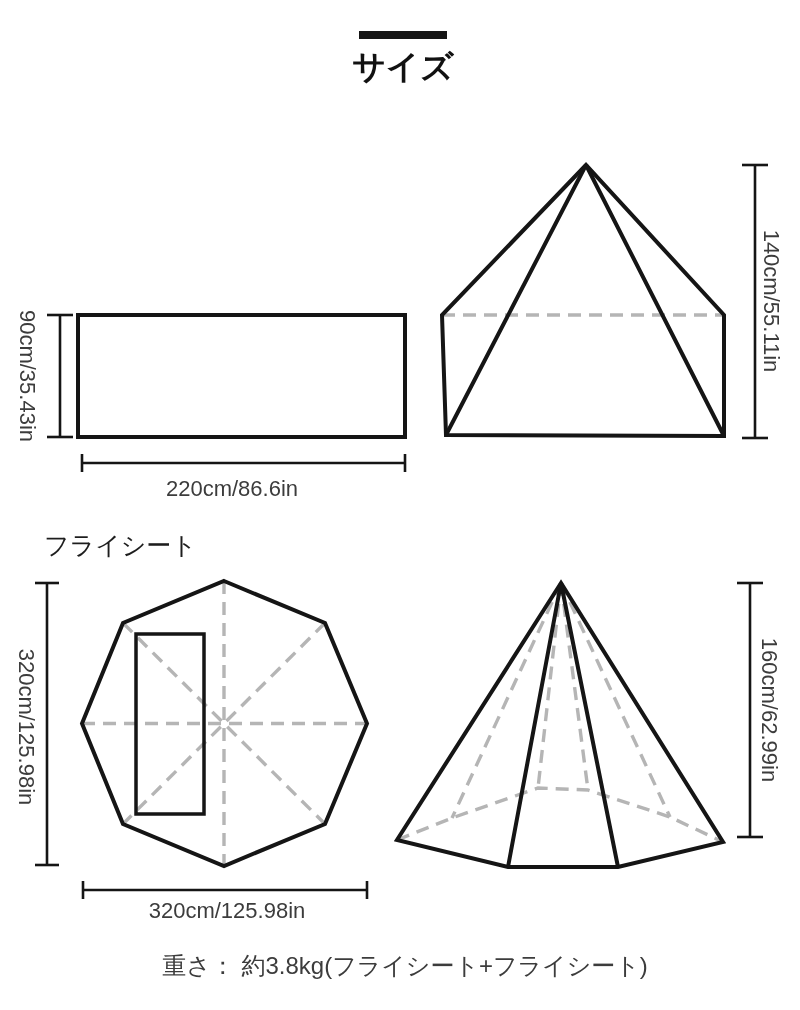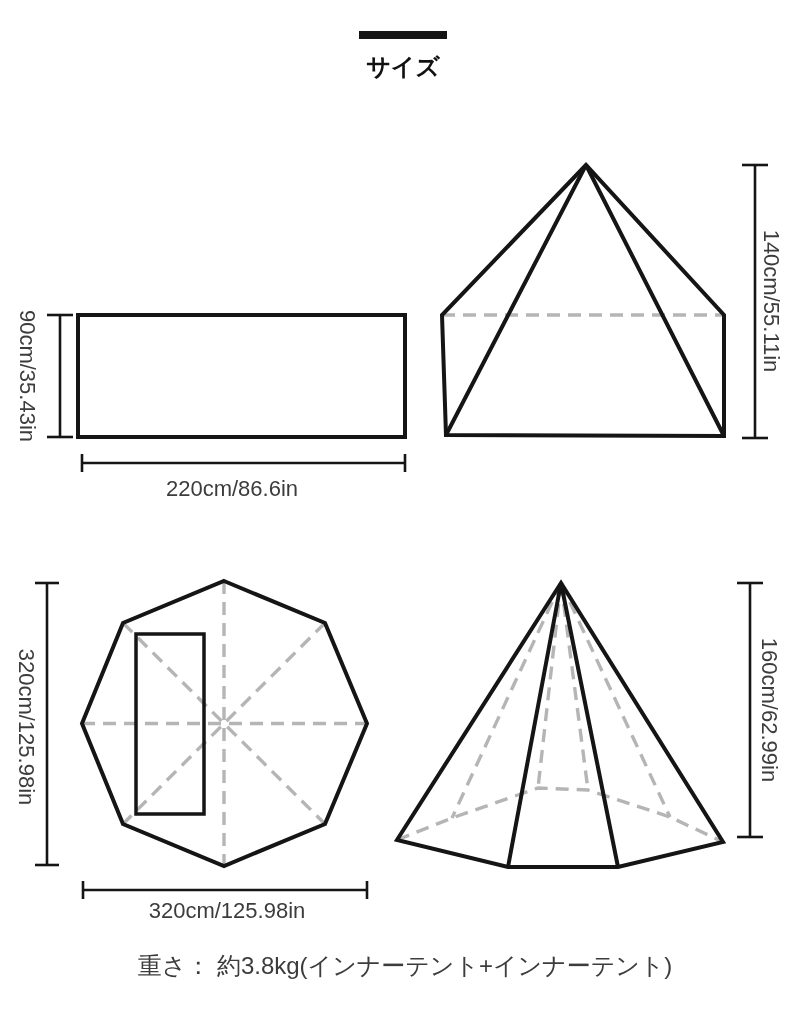--- a/index.html
+++ b/index.html
@@ -27,21 +27,21 @@
   .dashed  { fill: none; stroke: var(--dash); stroke-width: 3.4; stroke-dasharray: 13 8; }
 
   
   .title-rule {
     position: absolute; left: 359px; top: 31px;
     width: 88px; height: 8px; background: var(--line);
   }
   .page-title {
     position: absolute; left: 403px; top: 67px;
     transform: translate(-50%, -50%);
-    margin: 0; font-size: 24px; font-weight: 600;
+    margin: 0; font-size: 33px; font-weight: 600;
     color: #111111; white-space: nowrap;
   }
   .section-label {
     position: absolute; font-size: 25px; font-weight: 400;
     color: var(--label); white-space: nowrap; line-height: 1.15;
   }
   .dim-label {
     position: absolute; font-size: 22px; color: var(--text);
     white-space: nowrap; line-height: 1;
   }
@@ -117,22 +117,23 @@
         <line x1="750" y1="583" x2="750" y2="837"></line>
         <line x1="737" y1="583" x2="763" y2="583"></line>
         <line x1="737" y1="837" x2="763" y2="837"></line>
       </g>
     </g>
   </svg>
 
   <div class="title-rule"></div>
   <h1 class="page-title">サイズ</h1>
 
+  <div class="section-label" style="left:44px; top:531px;">フライシート</div>
 
   <div class="dim-label rot90" style="left:27px; top:376px;">90cm/35.43in</div>
   <div class="dim-label ctr" style="left:232px; top:489px;">220cm/86.6in</div>
   <div class="dim-label rot90" style="left:771px; top:301px;">140cm/55.11in</div>
   <div class="dim-label rot90" style="left:26px; top:727px;">320cm/125.98in</div>
   <div class="dim-label ctr" style="left:227px; top:911px;">320cm/125.98in</div>
   <div class="dim-label rot90" style="left:769px; top:710px;">160cm/62.99in</div>
 
-  <div class="weight-text">重さ： 約3.8kg(インナーテント+インナーテント)</div>
+  <div class="weight-text">重さ： 約3.8kg(フライシート+フライシート)</div>
 </div>
 
 </body></html>

